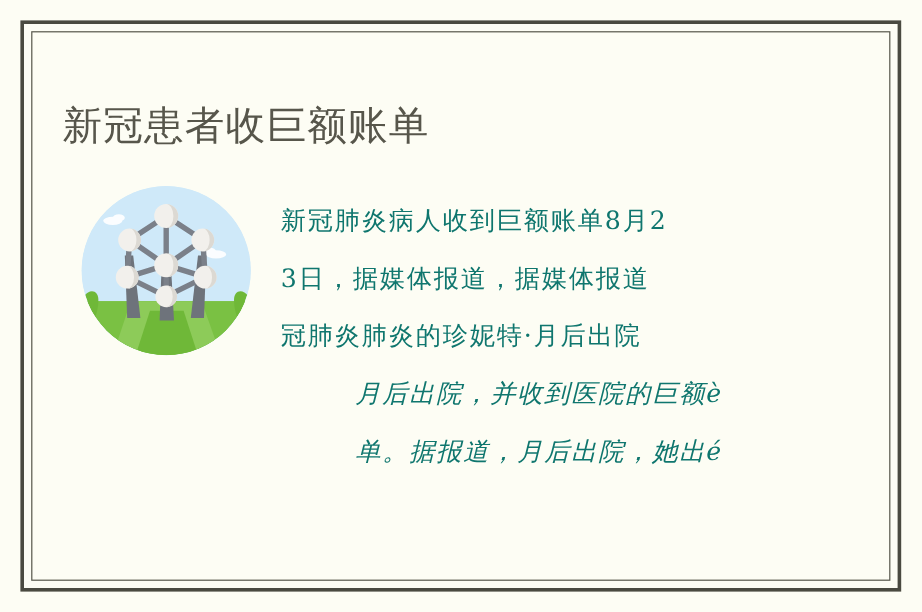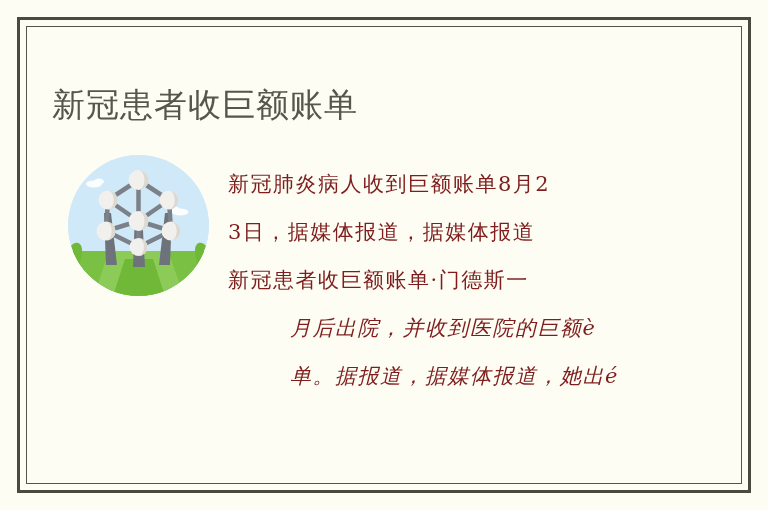--- a/index.html
+++ b/index.html
@@ -71,26 +71,26 @@
     height: 141px;
     border-radius: 50%;
     overflow: hidden;
     background: #cfe9f9;
   }
   .thumb svg { display: block; }
 
   
   .article-body {
     position: absolute;
-    left: 202px;
+    left: 208px;
     top: 134px;
     width: 500px;
     font-size: 21px;
     line-height: 48px;
-    color: #7f1d1d;
+    color: #0f766e;
     font-family: "DejaVu Serif", serif;
     letter-spacing: 1.5px;
     white-space: nowrap;
   }
   .article-line {
     height: 48px;
     overflow: hidden;
   }
   .article-line.indented {
     text-indent: 62px;
@@ -187,19 +187,19 @@
             <path d="M103 66.5 a9.5 9.5 0 0 1 0 19 a5.7 9.5 0 0 0 0 -19"></path>
             <path d="M70.5 83 a9 9 0 0 1 0 18 a5.4 9 0 0 0 0 -18"></path>
           </g>
         </g>
       </svg>
     </div>
 
     <div class="article-body">
       <div class="article-line">新冠肺炎病人收到巨额账单8月2</div>
       <div class="article-line">3日，据媒体报道，据媒体报道</div>
-      <div class="article-line">新冠患者收巨额账单·门德斯一</div>
+      <div class="article-line">冠肺炎肺炎的珍妮特·月后出院</div>
       <div class="article-line indented">月后出院，并收到医院的巨额è</div>
-      <div class="article-line indented">单。据报道，据媒体报道，她出é</div>
+      <div class="article-line indented">单。据报道，月后出院，她出é</div>
     </div>
 
   </div>
 </div>
 
 </body></html>

